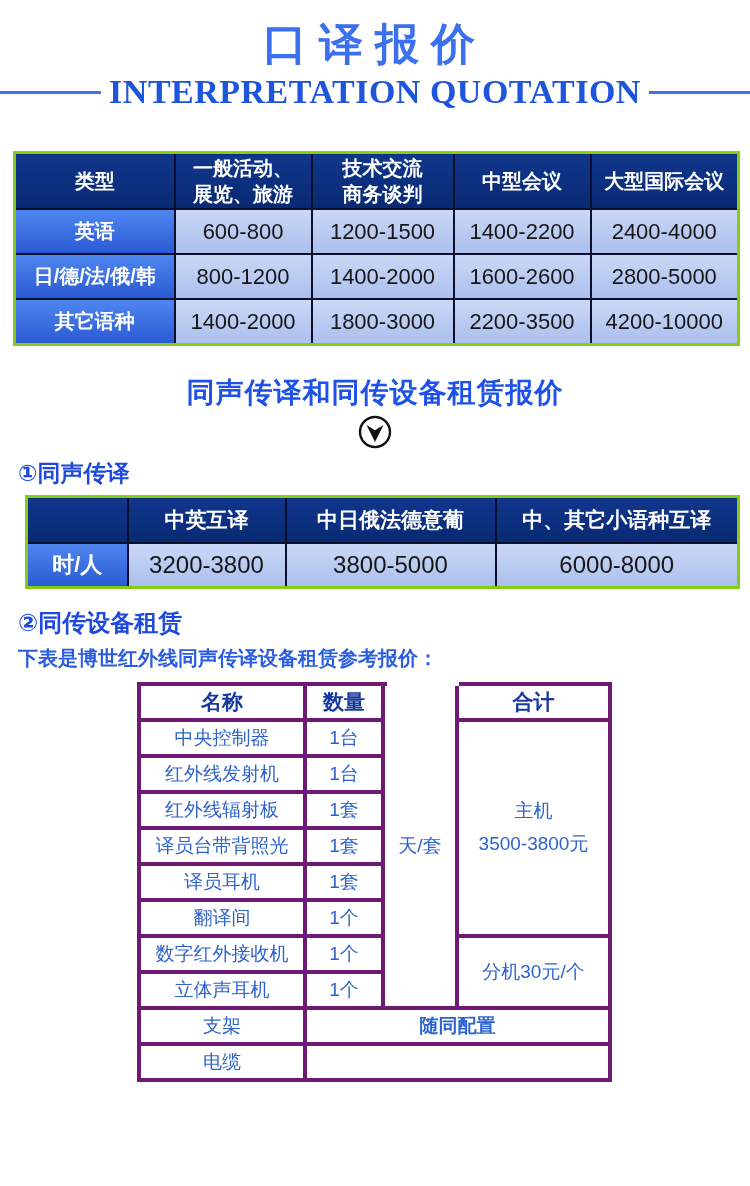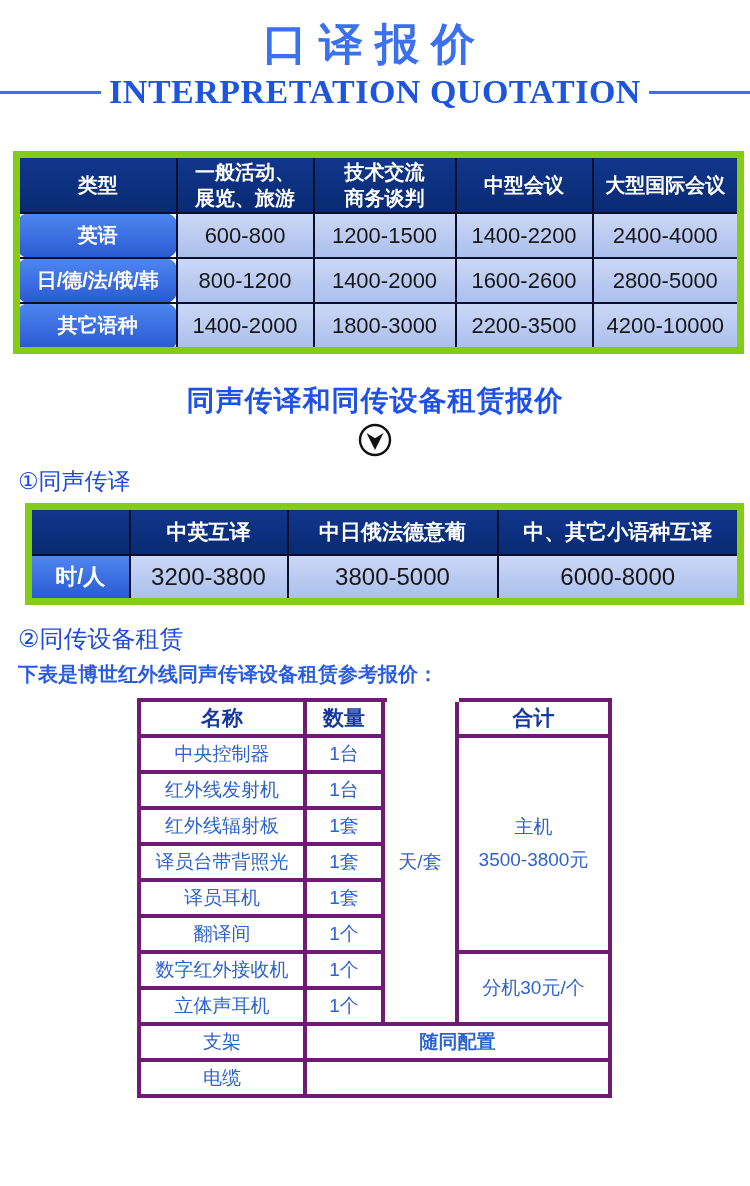--- a/index.html
+++ b/index.html
@@ -18,55 +18,55 @@
     display:flex;align-items:center;margin-top:2px;
   }
   .subtitle-rule{flex:1;height:3px;background:#3b70ee;}
   .title-en{
     padding:0 8px;font-family:"Liberation Serif","DejaVu Serif",serif;
     font-weight:bold;font-size:34px;color:#1e55dd;letter-spacing:.5px;white-space:nowrap;
   }
   
   table.blue-table{
     border-collapse:collapse;table-layout:fixed;
-    border:7px solid #84cc16;
+    border:3px solid #84cc16;
   }
   table.blue-table th,table.blue-table td{
     border:2px solid #0a0f2d;text-align:center;vertical-align:middle;padding:0 2px;
   }
   .hdr-navy{
     background:linear-gradient(180deg,#10368c,#092a72);
     color:#ffffff;font-weight:bold;white-space:pre-line;
   }
   .row-label{
     background:linear-gradient(180deg,#4f86f0,#2a5ad2);
     color:#ffffff;font-weight:bold;
   }
   .cell-light{
     background:linear-gradient(180deg,#cbd7f6,#abc0ed);
     color:#161616;
   }
   table.t1{margin:40px 0 0 13px;width:724px;}
   table.t1 th{height:54px;font-size:20px;line-height:1.3;}
   table.t1 td{height:43px;}
-  table.t1 td.row-label{font-size:20px;border-radius:12px;}
+  table.t1 td.row-label{font-size:20px;}
   table.t1 td.cell-light{font-size:22px;}
   table.t2{margin:6px 0 0 25px;width:712px;}
   table.t2 th{height:44px;font-size:21px;}
   table.t2 td{height:42px;}
   table.t2 td.row-label{font-size:22px;}
   table.t2 td.cell-light{font-size:24px;}
   
   .section-heading{
     margin:28px 0 0;text-align:center;
     font-size:28px;font-weight:bold;color:#1e51e8;letter-spacing:1px;
   }
   .arrow-wrap{text-align:center;margin-top:2px;line-height:0;}
   .sub-heading{
-    margin:8px 3px 0 18px;font-size:23px;font-weight:normal;color:#1d49dd;
+    margin:8px 3px 0 18px;font-size:23px;font-weight:bold;color:#1d49dd;
   }
   .sub-heading.second{margin-top:18px;font-size:24px;}
   .para{margin:6px 0 0 18px;font-size:19px;color:#2a5ce0;}
   .para.bold{font-size:20px;font-weight:bold;}
   
   .t3wrap{position:relative;margin:10px 0 0 137px;width:471px;}
   table.t3{
     border-collapse:collapse;table-layout:fixed;width:471px;
     border:3px solid #111111;background:#ffffff;
   }

